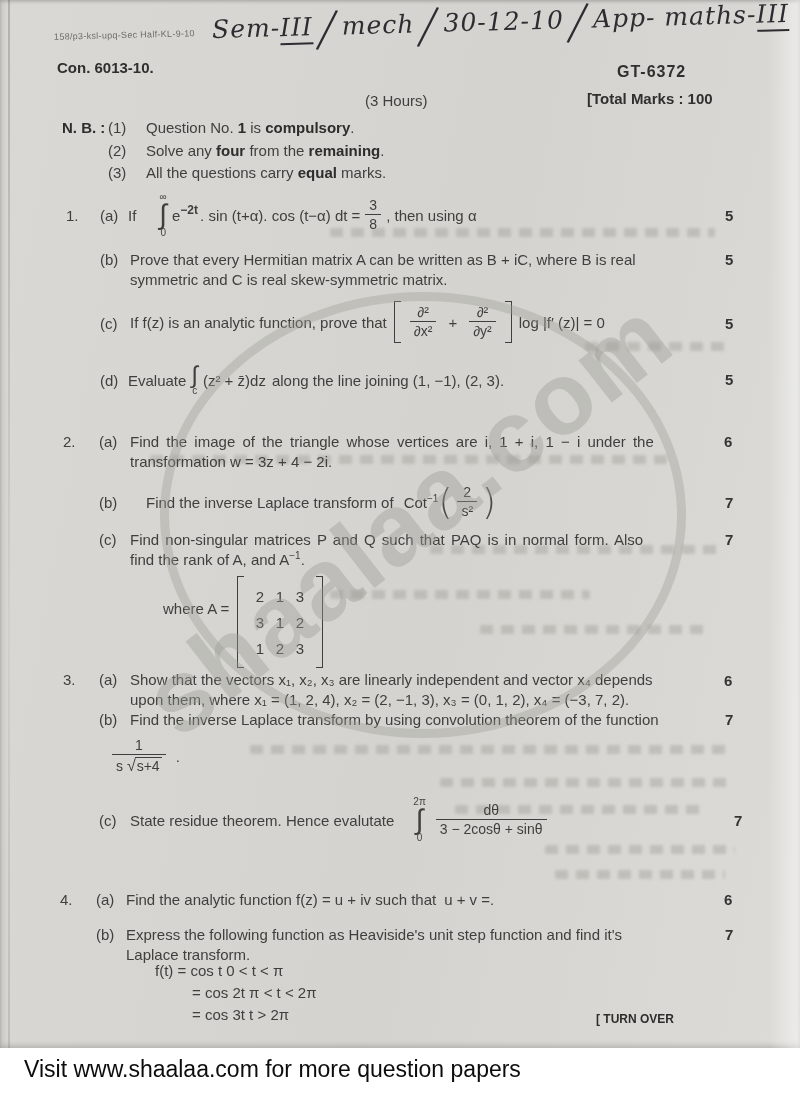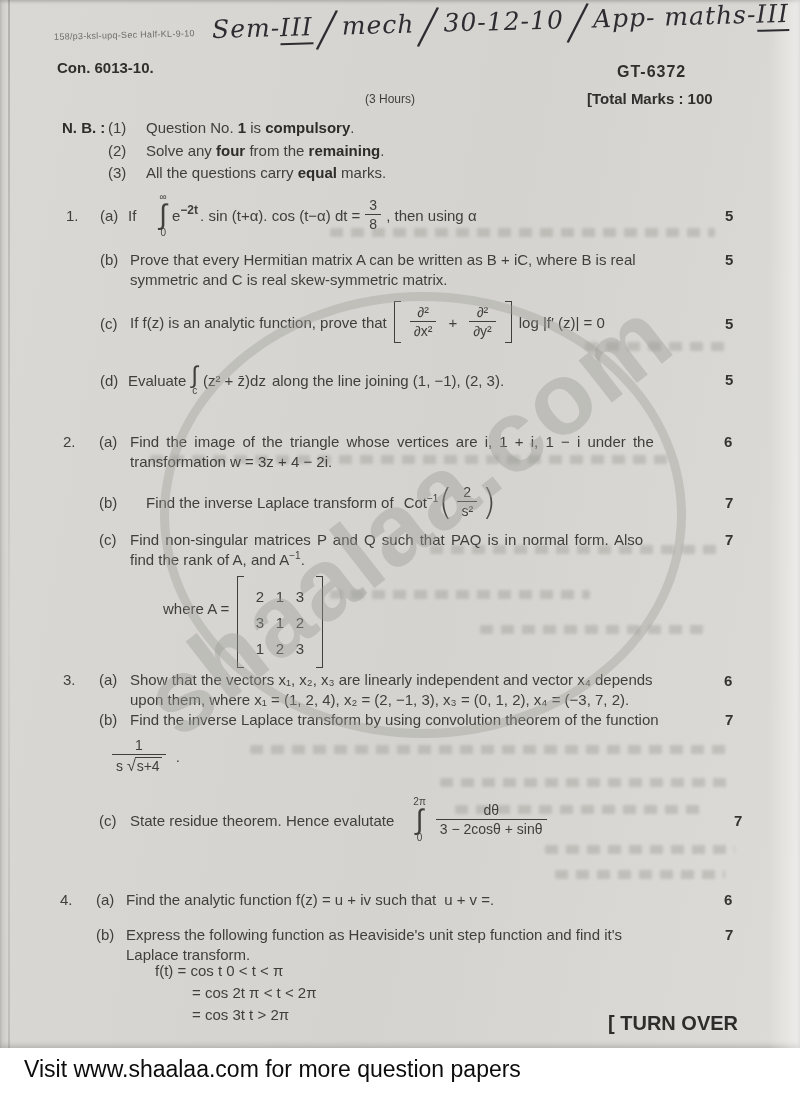--- a/index.html
+++ b/index.html
@@ -32,21 +32,21 @@
   }
   .hw-u{border-bottom:2px solid #2c2c31;padding-bottom:1px;}
   .hw-slash{display:inline-block;transform:rotate(12deg) scaleY(1.7);font-size:30px;
     margin:0 9px;font-weight:300;vertical-align:middle;}
 
   .print-code{position:absolute;left:54px;top:30px;font-size:9px;color:#6d6d6a;
     transform:rotate(-1.5deg);letter-spacing:.3px;}
   .con-no{position:absolute;left:57px;top:59px;font-weight:bold;font-size:15px;color:#2f2f2d;text-align:center;}
   .paper-code{position:absolute;left:617px;top:63px;font-weight:bold;font-size:16px;
     letter-spacing:1px;color:#2f2f2d;}
-  .duration{position:absolute;left:365px;top:92px;font-size:12px;}
+  .duration{position:absolute;left:365px;top:92px;font-size:15px;}
   .total-marks{position:absolute;left:587px;top:90px;font-weight:bold;font-size:15px;color:#2f2f2d;}
 
   
   .nb-label{position:absolute;left:62px;top:119px;font-weight:bold;font-size:15px;color:#2d2d2b;}
   .nb-num{position:absolute;left:108px;font-size:15px;}
   .nb-text{position:absolute;left:146px;font-size:15px;white-space:nowrap;}
 
   
   .intgrl{display:inline-flex;flex-direction:column;align-items:center;line-height:1;margin:0 5px;}
   .intgrl .lim{font-size:10px;color:#454543;}
@@ -74,21 +74,21 @@
   .wm-circle{position:absolute;left:160px;top:292px;width:508px;height:428px;
     border:9px solid rgba(158,158,151,.38);border-radius:50%;pointer-events:none;z-index:4;}
   .wm-text{position:absolute;left:408px;top:518px;transform:translate(-50%,-50%) rotate(-38deg);
     font-size:102px;font-weight:bold;letter-spacing:2px;color:rgba(156,156,149,.40);
     white-space:nowrap;pointer-events:none;z-index:4;}
 
   
   .ghost{position:absolute;height:9px;filter:blur(1.5px);opacity:.45;border-radius:2px;
     background:repeating-linear-gradient(90deg,#a2a29c 0 13px,transparent 13px 21px);}
 
-  .turn-over{position:absolute;left:572px;top:1012px;font-weight:bold;font-size:20px;color:#2d2d2b;padding-left:36px;}
+  .turn-over{position:absolute;left:560px;top:1012px;font-weight:bold;font-size:12px;color:#2d2d2b;padding-left:36px;}
   .footer-text{position:absolute;left:24px;top:1056px;font-size:23px;color:#0c0c0c;}
   .z2{z-index:2;}
 </style>
 </head>
 <body>
 
 <div class="scan">
   <div class="crease"></div>
   <div class="right-band"></div>
 

